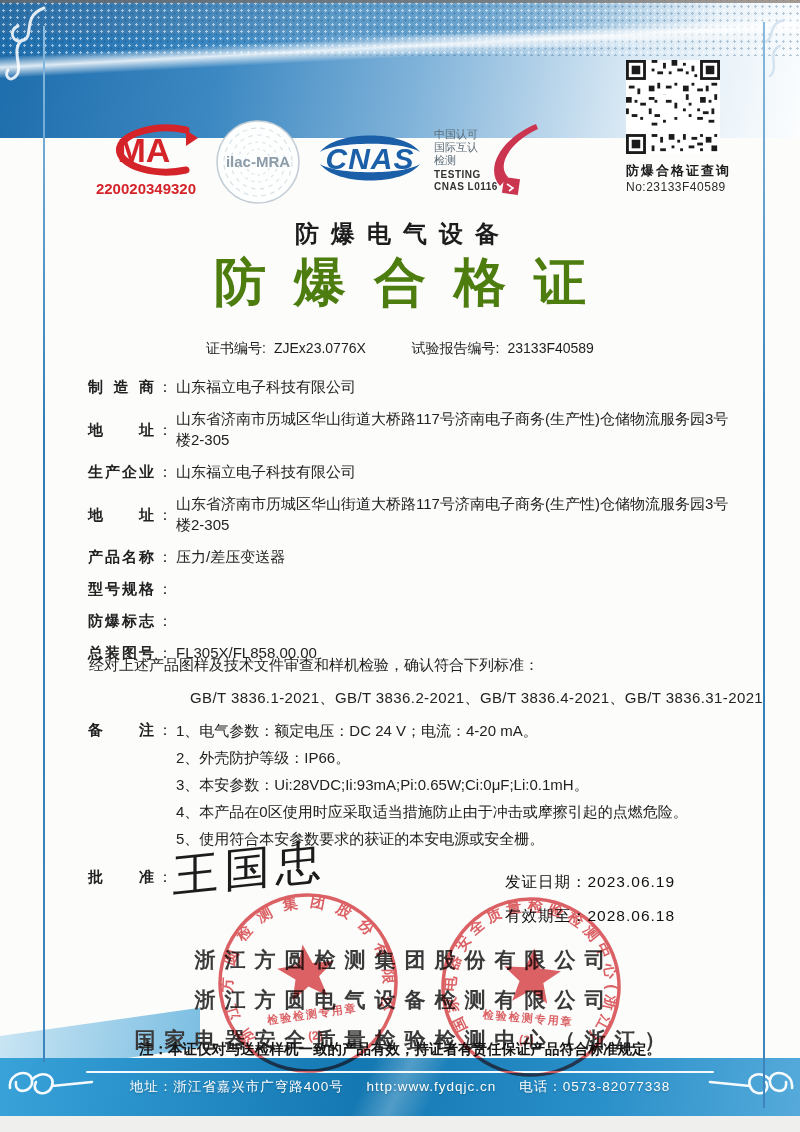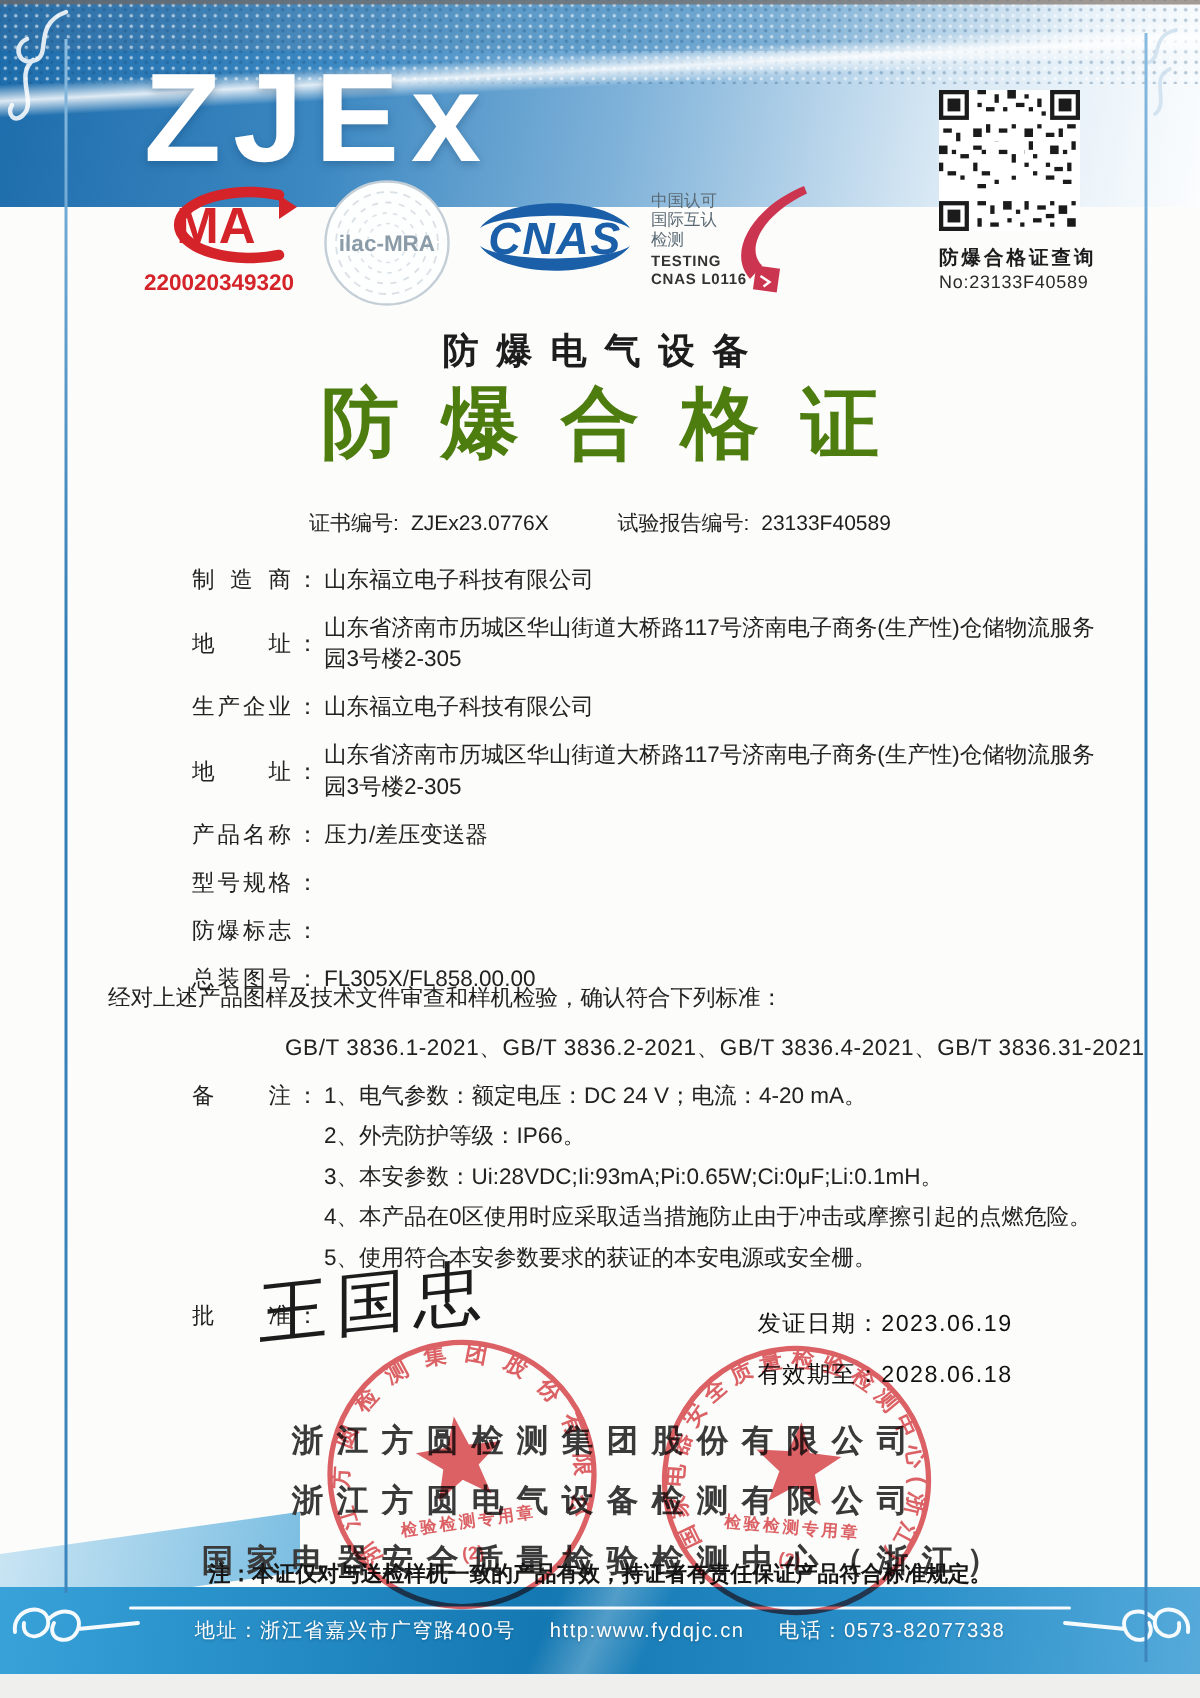--- a/index.html
+++ b/index.html
@@ -40,24 +40,24 @@
   
   .subtitle{position:absolute;left:0;right:0;top:218px;text-align:center;font-size:24px;font-weight:800;
             letter-spacing:12px;margin-left:6px;color:#1d1d1d;}
   .maintitle{position:absolute;left:0;right:0;top:248px;text-align:center;font-size:52px;font-weight:800;
             letter-spacing:28px;text-indent:28px;color:#4d7c0f;}
   .certline{position:absolute;left:0;right:0;top:340px;text-align:center;font-size:14px;color:#1e1e1e;}
   .certline span{margin:0 4px;}
   
   .fields{position:absolute;left:88px;top:376px;width:652px;font-size:15px;z-index:2;}
   .frow{display:flex;margin-bottom:11px;line-height:21px;}
-  .flabel{width:66px;text-align:justify;text-align-last:justify;font-weight:400;flex:none;margin-left:40px;}
+  .flabel{width:66px;text-align:justify;text-align-last:justify;font-weight:700;flex:none;}
   .fcolon{width:22px;text-align:center;flex:none;}
   .fval{flex:1;}
-  .statement{position:absolute;left:72px;top:656px;font-size:15px;z-index:2;}
+  .statement{position:absolute;left:89px;top:656px;font-size:15px;z-index:2;}
   .standards{position:absolute;left:190px;top:689px;font-size:15px;letter-spacing:.4px;z-index:2;}
   
   .remarks{position:absolute;left:88px;top:721px;width:655px;font-size:15px;display:flex;z-index:2;}
   .ritems{flex:1;}
   .ritems div{margin-bottom:7px;line-height:20px;}
   
   .approval{position:absolute;left:88px;top:868px;font-size:15px;display:flex;z-index:2;}
   .sig{position:absolute;left:172px;top:838px;font-size:46px;font-weight:500;color:#1c1c1c;
        font-family:"DejaVu Serif","Liberation Serif",serif;transform:rotate(-6deg) skewX(-6deg);
        letter-spacing:6px;z-index:2;}
@@ -102,21 +102,20 @@
   </div>
   <div class="topedge"></div>
 
   <svg class="swirl" style="left:4px;top:6px" width="80" height="90" viewBox="0 0 80 90">
     <path d="M40,2 C18,10 30,30 20,34 C8,39 4,24 14,20 M18,34 C6,44 20,62 12,70 C6,77 0,70 4,64" stroke="#ffffff" stroke-width="3" fill="none" opacity=".85" stroke-linecap="round"></path>
   </svg>
   <svg class="swirl" style="left:736px;top:16px" width="56" height="70" viewBox="0 0 56 70">
     <path d="M48,4 C30,8 40,24 28,26 M44,30 C30,36 44,52 34,60" stroke="#cfe0ee" stroke-width="2.5" fill="none" opacity=".9" stroke-linecap="round"></path>
   </svg>
 
-  <div class="brand">ZJEx</div>
 
   <svg class="logo" style="left:86px;top:120px" width="120" height="60" viewBox="0 0 120 60">
     <path d="M100,10 A47,22 0 1 0 100,50" stroke="#d5232a" stroke-width="7" fill="none" stroke-linecap="round"></path>
     <path d="M100,10 L112,18 L100,26" fill="#d5232a"></path>
     <text x="58" y="42" text-anchor="middle" font-size="34" font-weight="800" fill="#d5232a" font-family="Liberation Sans, sans-serif">MA</text>
   </svg>
   <div class="cma-num">220020349320</div>
 
   <svg class="logo" style="left:214px;top:118px" width="88" height="88" viewBox="0 0 88 88">
     <circle cx="44" cy="44" r="41" stroke="#c3ced6" stroke-width="1.6" fill="#fdfefe"></circle>

